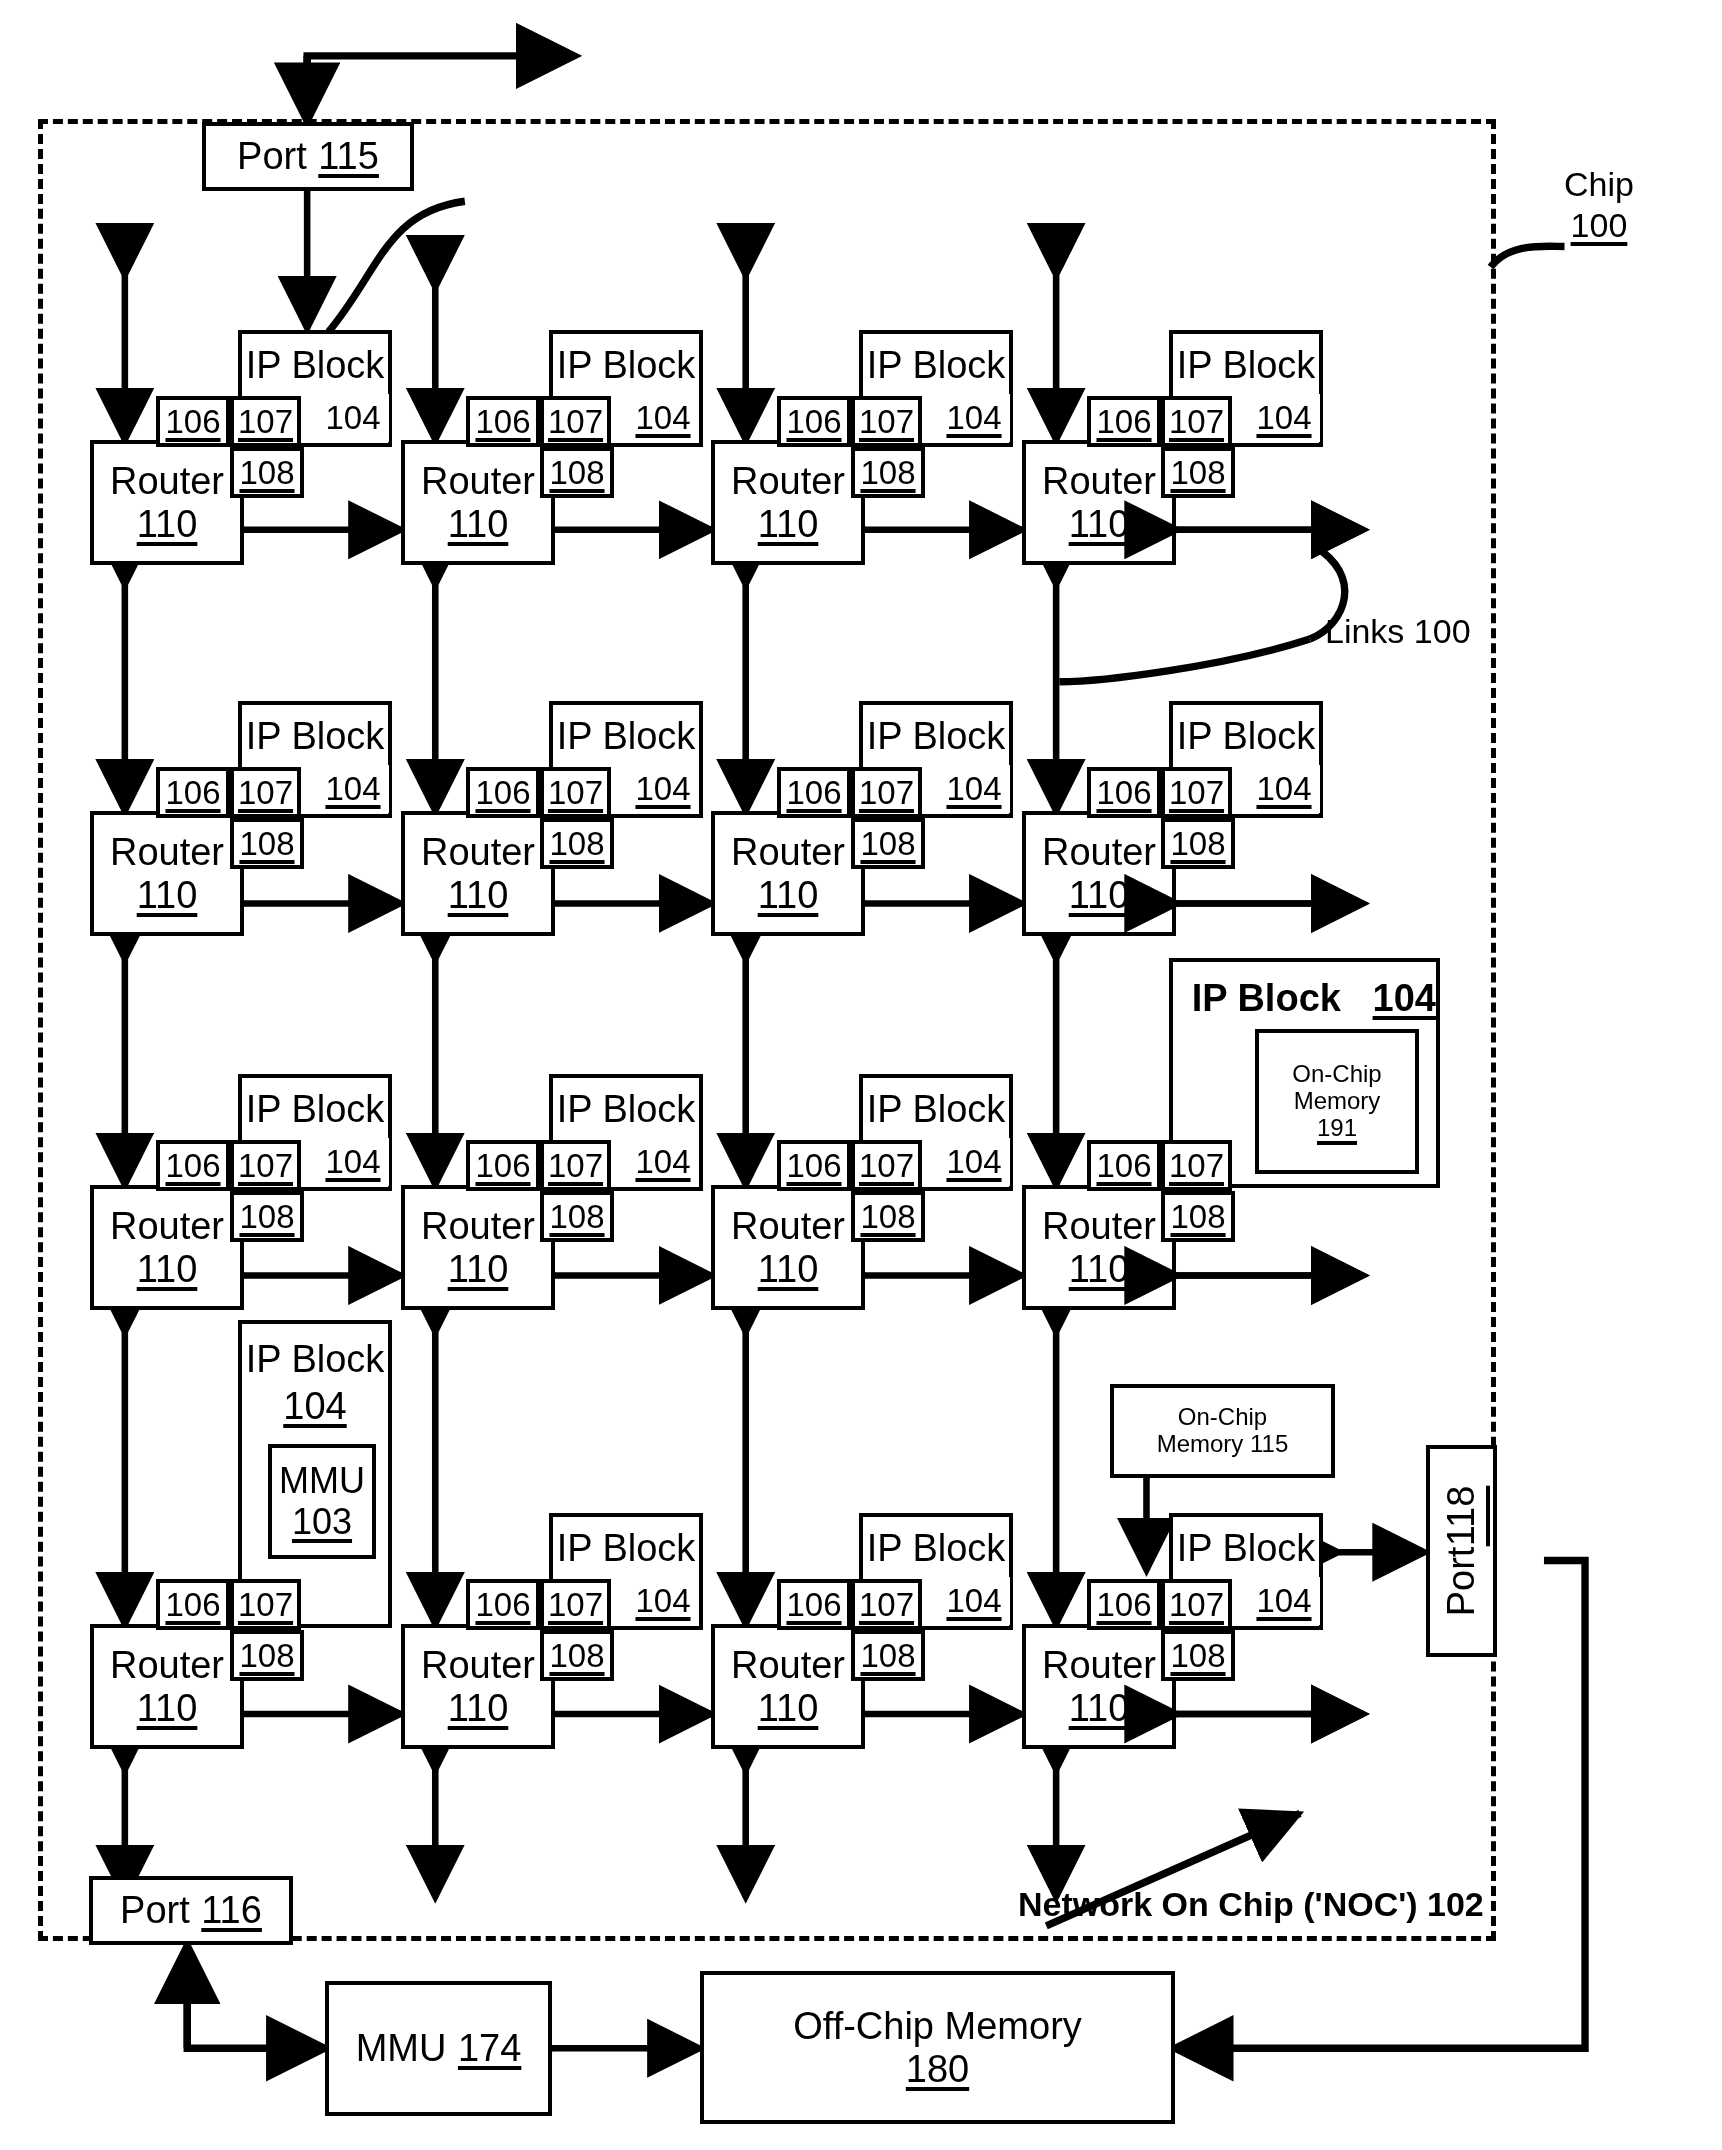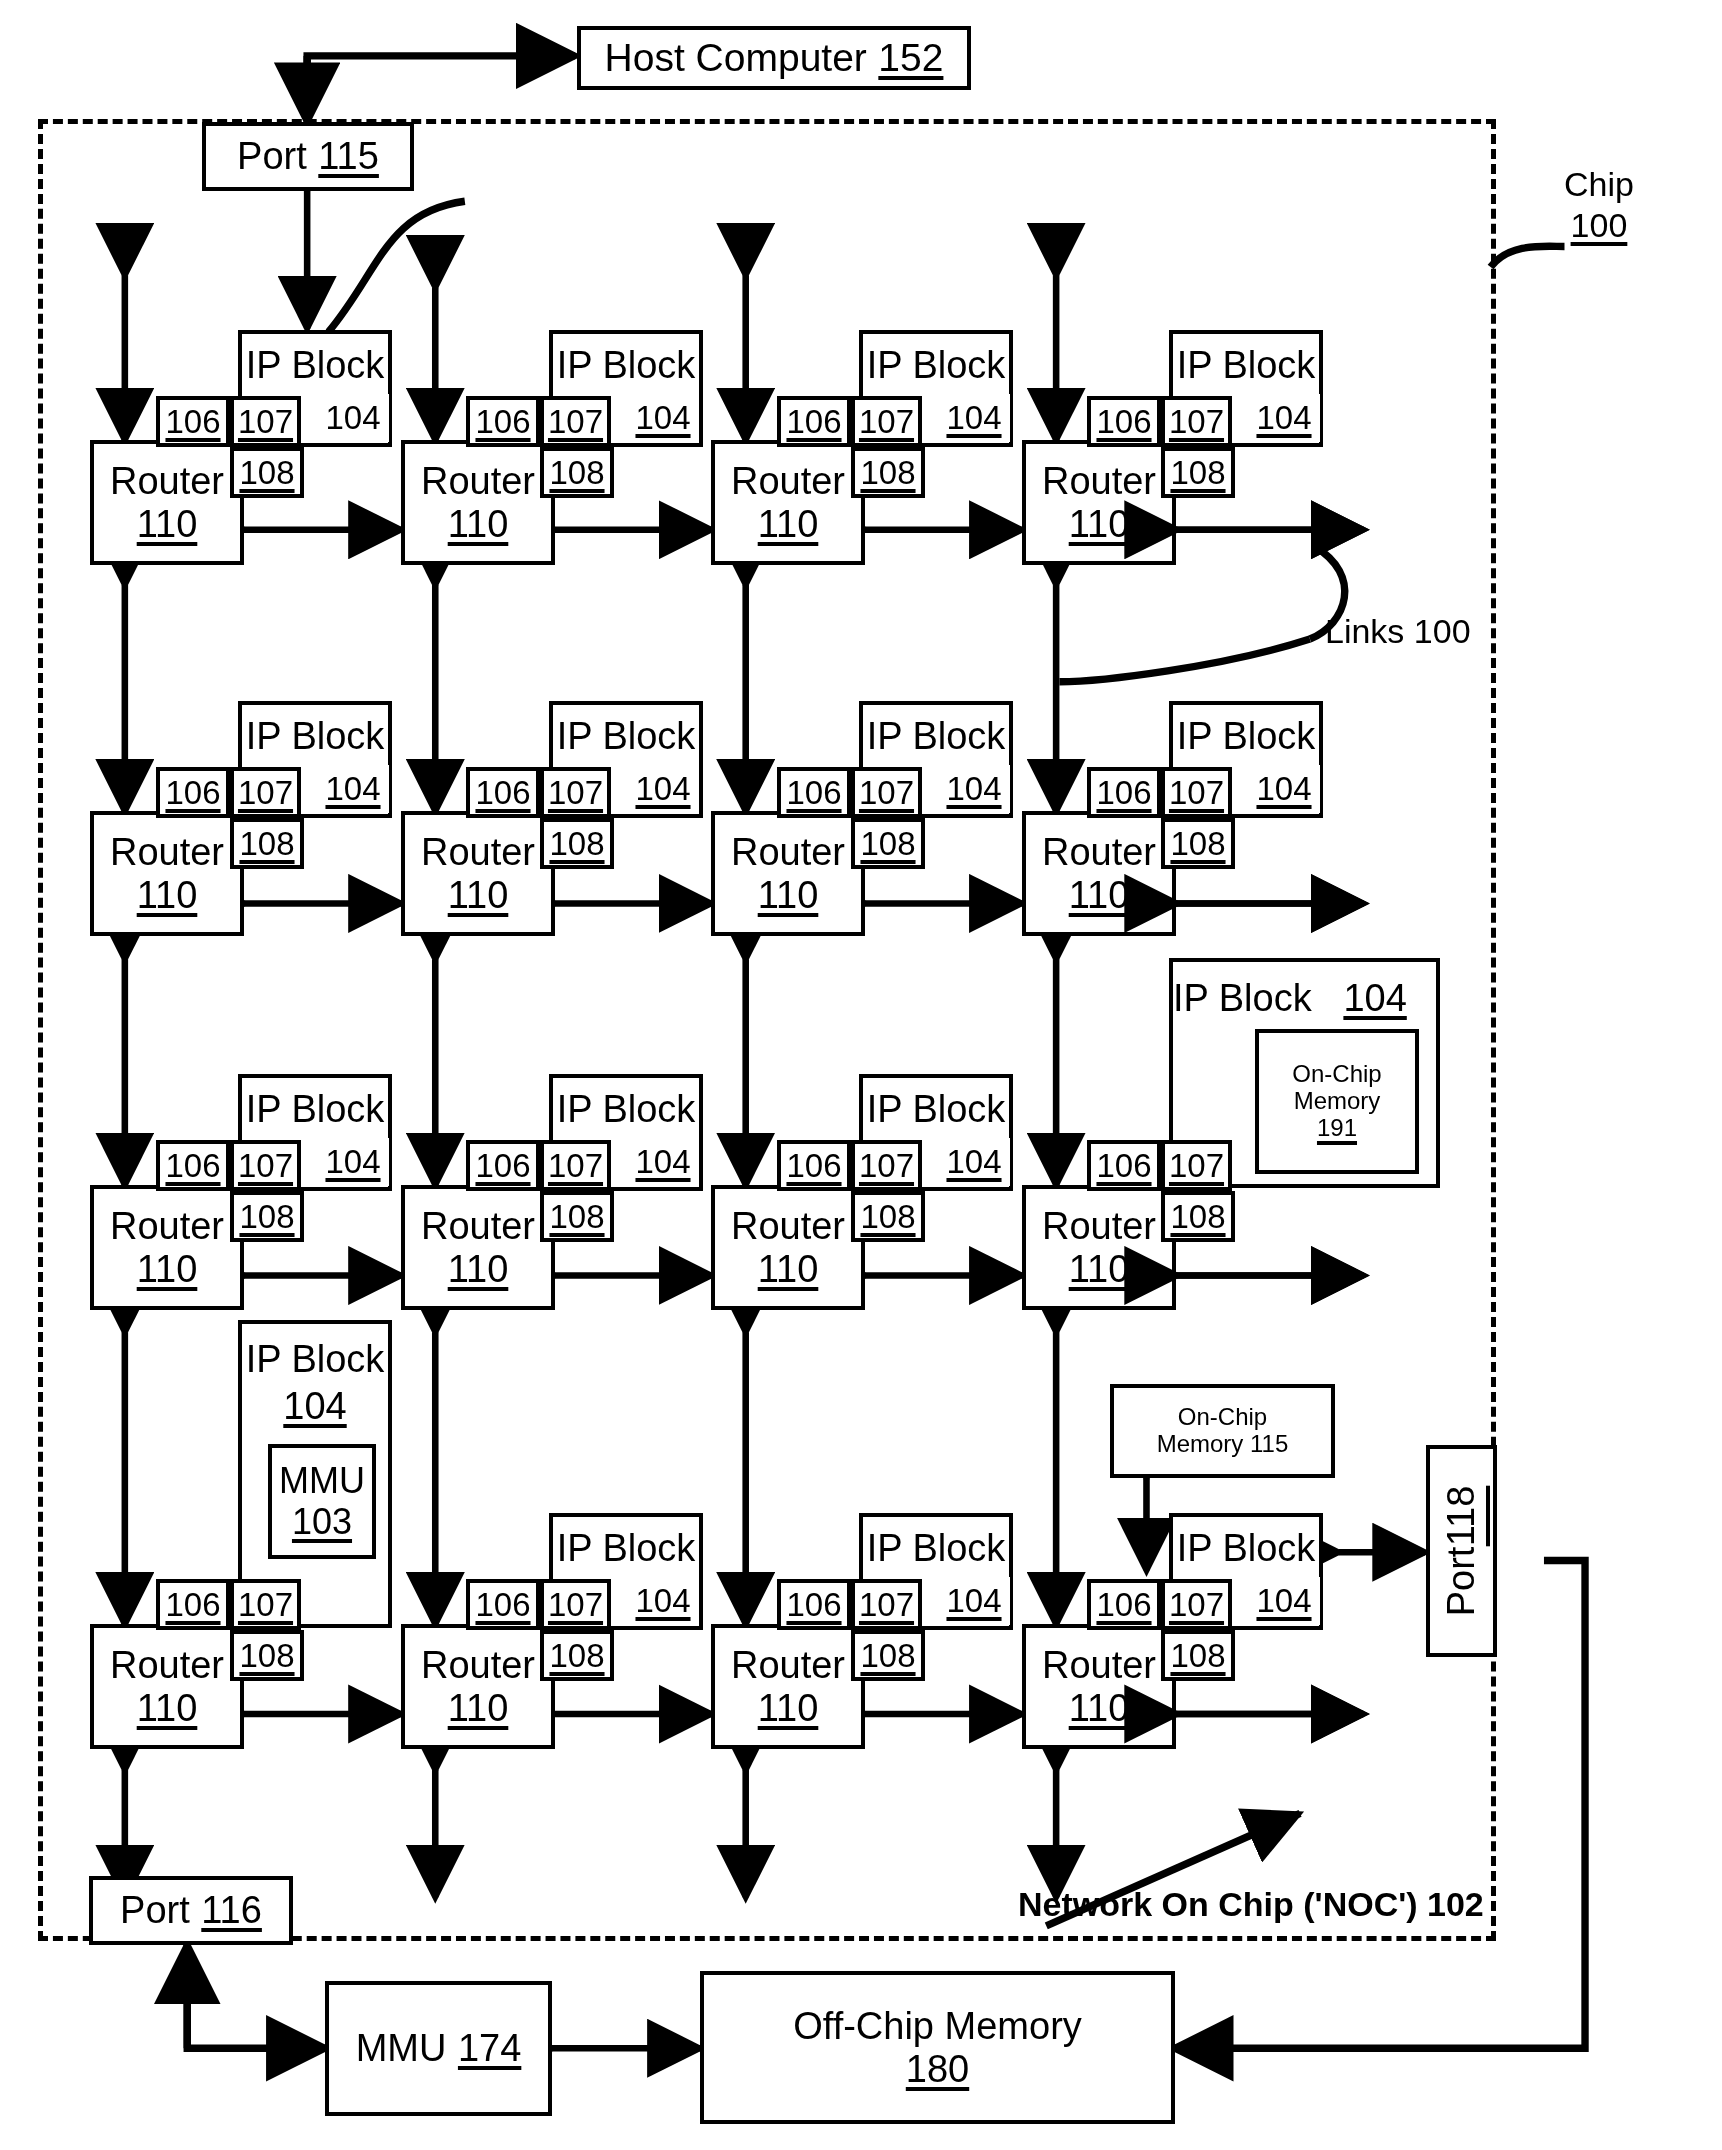--- a/index.html
+++ b/index.html
@@ -184,27 +184,20 @@
 
       <path d="M1600,665 C1660,700 1640,760 1595,778"></path>
       <path d="M1595,778 C1490,812 1340,830 1290,830"></path>
     </g>
     <g stroke="#000" stroke-width="9" fill="none" marker-end="url(#ahs)">
 
       <path d="M1274,2345 L1583,2208"></path>
     </g>
   </svg>
 
-  <div class="bx" style="left:577px;top:26px;width:394px;height:64px;font-size:39px;">
-    <span>
-        <span class="t">Host Computer</span>
-      </span>
-    <span style="width:11.5px"></span>
-    <span class="u">152</span>
-  </div>
 
   <div class="bx port" style="left:202px;top:122px;width:212px;height:69px;">
     <span>Port</span>
     <span style="width:11.5px"></span>
     <span class="u">115</span>
   </div>
 
 
   <div class="lbl" style="left:1564px;top:164px;text-align:center;line-height:1.2;">
     <div>Chip</div>
@@ -431,21 +424,21 @@
     </div>
   <div class="num" style="left:851px;top:1191px;width:74px;height:51px;">
     <span class="u">108</span>
     </div>
   <div class="bx router" style="left:711px;top:1185px;width:154px;height:125px;flex-direction:column;">
     <span>Router</span>
     <span class="u">110</span>
     </div>
 
   <div class="bx" style="left:1169px;top:958px;width:271px;height:230px;display:block;">
-    <div style="position:absolute;left:0;top:15px;width:100%;text-align:left;font-size:38px;">
+    <div style="position:absolute;left:0;top:15px;width:100%;text-align:right;font-size:38px;font-weight:bold;">
       <span>IP Block</span>
       <span>&nbsp;</span>
       <span class="u">104</span>
     </div>
   </div>
   <div class="bx ocm" style="left:1255px;top:1029px;width:164px;height:145px;flex-direction:column;">
     <span>On-Chip</span>
     <span>Memory</span>
     <span class="u">191</span>
   </div>

